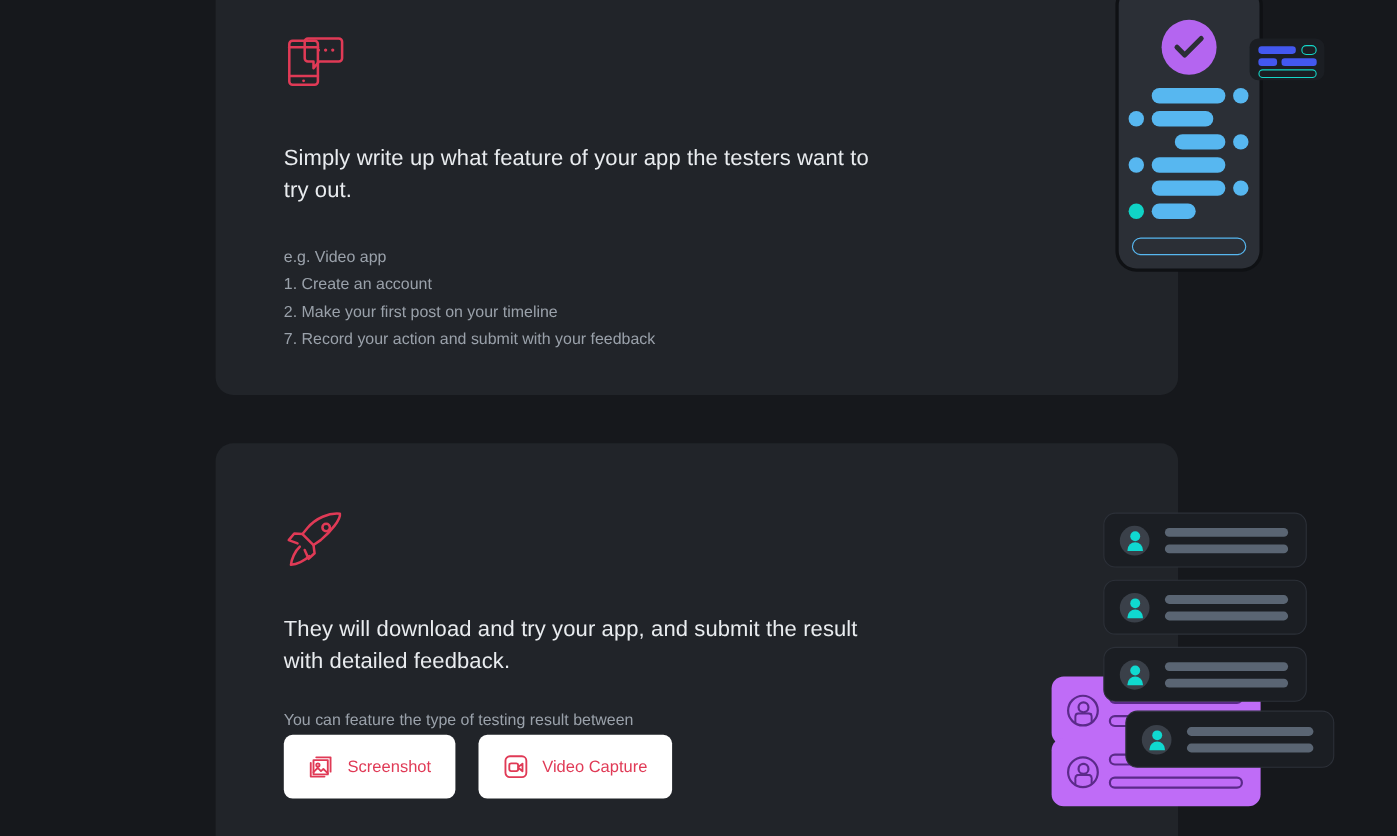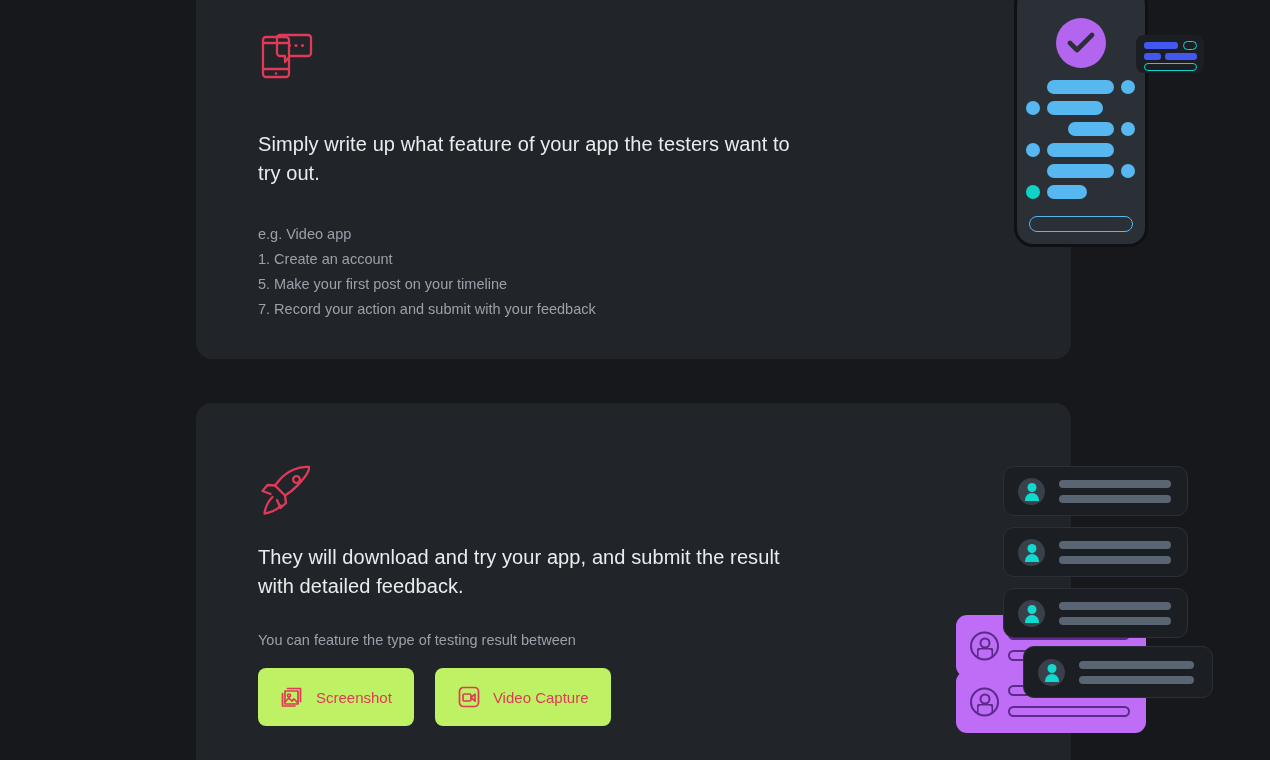--- a/index.html
+++ b/index.html
@@ -76,21 +76,21 @@
     display: flex;
     gap: 21px;
   }
 
   .choice-btn {
     display: flex;
     align-items: center;
     gap: 12px;
     height: 58px;
     padding: 0 22px;
-    background: #bef264;
+    background: #ffffff;
     border: none;
     border-radius: 8px;
     cursor: pointer;
   }
 
   .choice-btn .label {
     color: #e03a56;
     font-size: 15px;
     font-family: "Liberation Sans", sans-serif;
     white-space: nowrap;
@@ -306,21 +306,21 @@
             <circle cx="38" cy="17.5" r="1.5" fill="#e03a56" stroke="none"></circle>
             <circle cx="44.5" cy="17.5" r="1.5" fill="#e03a56" stroke="none"></circle>
           </svg>
         </span>
 
         <h2 class="headline" style="margin-top:44px;">Simply write up what feature of your app the testers want to try out.</h2>
 
         <div class="sub-note" style="margin-top:34px;">
           <span class="line">e.g. Video app</span>
           <span class="line">1. Create an account</span>
-          <span class="line">5. Make your first post on your timeline</span>
+          <span class="line">2. Make your first post on your timeline</span>
           <span class="line">7. Record your action and submit with your feedback</span>
         </div>
       </div>
 
       <div class="phone-art">
         <div class="phone-body"></div>
 
         <div class="check-circle">
           <svg width="28" height="24" viewBox="0 0 28 24" fill="none" stroke="#2b2f36" stroke-width="4.6" stroke-linecap="round" stroke-linejoin="round">
             <path d="M3 12 L10 19 L25 4"></path>
@@ -375,21 +375,21 @@
         <span class="glyph-icon">
           <svg viewBox="0 0 58 58" width="58" height="58" fill="none" stroke="#e03a56" stroke-width="2.3" stroke-linecap="round" stroke-linejoin="round">
             <path d="M51 6 C41 5 29 10 21.5 19 L17 24.5 L27 34.5 L33.5 30 C42.5 22.5 52 11 51 6 Z"></path>
             <circle cx="38.5" cy="18.5" r="3.4"></circle>
             <path d="M17 24.5 L9.5 24 L4.5 30 L12.5 33"></path>
             <path d="M27 34.5 L28 42 L22.5 47 L19 39"></path>
             <path d="M14.5 36 C10 40 7 47.5 6.5 52.5 C11.5 52 19 49 23 44.5"></path>
           </svg>
         </span>
 
-        <h2 class="headline" style="margin-top:24px;">They will download and try your app, and submit the result with detailed feedback.</h2>
+        <h2 class="headline" style="margin-top:39px;">They will download and try your app, and submit the result with detailed feedback.</h2>
 
         <p class="sub-note" style="margin-top:27px;">You can feature the type of testing result between</p>
       </div>
 
       <div class="choice-row" style="left:62px; top:265px;">
 
         <button class="choice-btn">
           <span class="ico">
             <svg viewBox="0 0 24 24" width="24" height="24" fill="none" stroke="#e03a56" stroke-width="1.7" stroke-linecap="round" stroke-linejoin="round">
               <path d="M7.5 3.5 h13 v13"></path>

